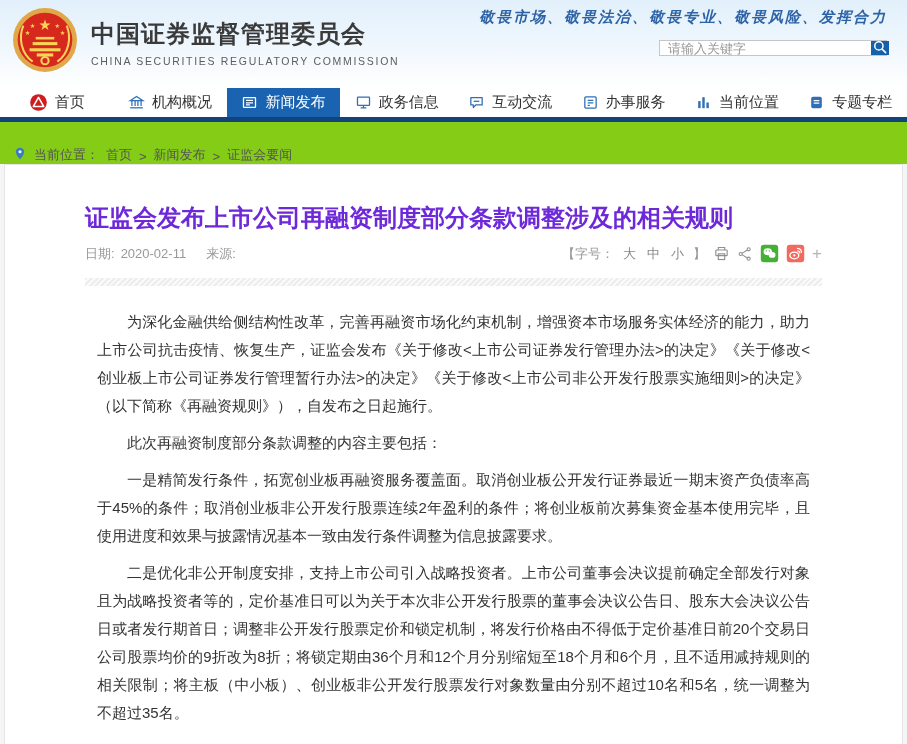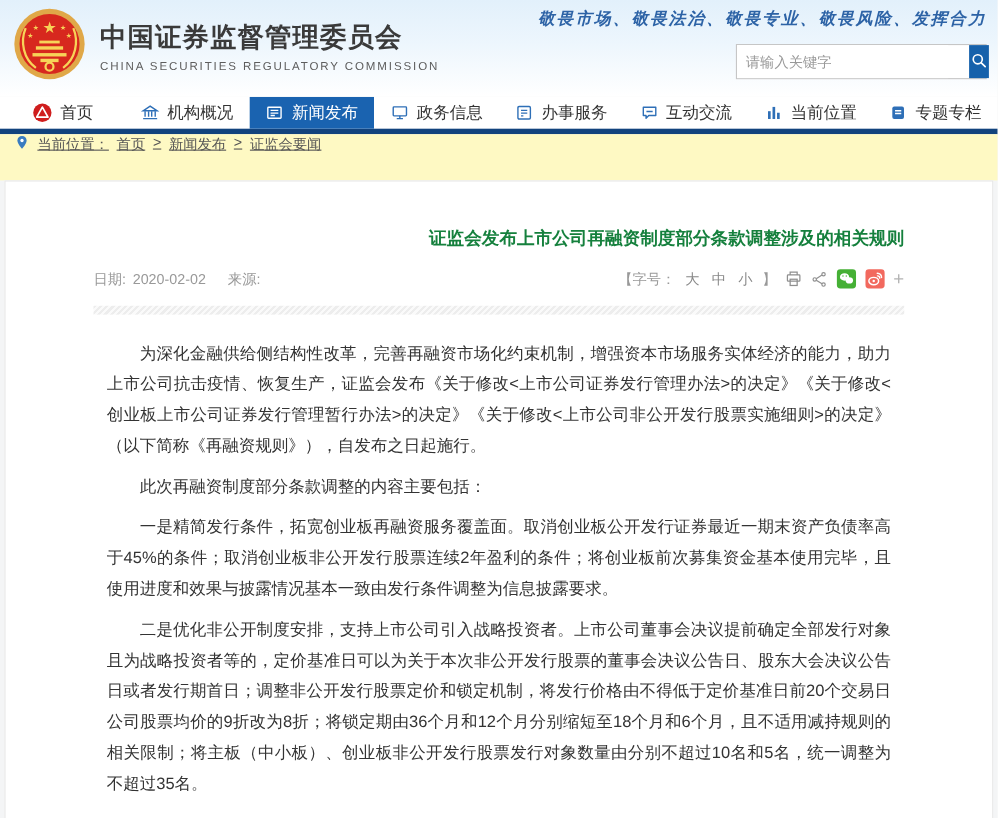--- a/index.html
+++ b/index.html
@@ -12,57 +12,57 @@
   }
 
   
   .site-header {
     height:88px; position:relative;
     background:linear-gradient(180deg,#e2f0fb 0%, #edf6fd 45%, #ffffff 100%);
   }
   .brand { position:absolute; left:12px; top:7px; display:flex; align-items:center; gap:13px; }
   .brand-text .brand-cn { font-size:24px; font-weight:bold; color:#3a3a3a; letter-spacing:1px; }
   .brand-text .brand-en { font-size:10.5px; color:#5d5d5d; letter-spacing:1.7px; margin-top:5px;text-align:right; }
-  .header-right { position:absolute; right:10px; top:8px; text-align:right; }
+  .header-right { position:absolute; right:20px; top:8px; text-align:right; }
   .slogan {
     color:#2d63a6; font-size:15px; font-weight:bold; font-style:italic;
     font-family:"DejaVu Serif", serif; letter-spacing:2px; white-space:nowrap;
   }
   .search-row { margin-top:13px; display:flex; justify-content:flex-end; }
-  .search-box { width:228px; height:32px; background:#fff; border:1px solid #c6c6c6; display:flex; align-items:stretch;gap:19px; }
+  .search-box { width:228px; height:16px; background:#fff; border:1px solid #c6c6c6; display:flex; align-items:stretch;gap:19px; }
   .search-input { flex:1; border:none; outline:none; padding:0 8px; font-size:13px; color:#333; font-family:inherit; }
   .search-input::placeholder { color:#999; }
   .search-btn { width:28px; border:none; background:#1661ab; cursor:pointer; display:flex; align-items:center; justify-content:center; padding:0; }
 
   
   .main-nav { height:34px; background:#fff; display:flex; border-bottom:5px solid #12437d; }
   .nav-item {
     flex:1; display:flex; align-items:center; justify-content:center; gap:7px;
     font-size:15px; color:#333; cursor:pointer; white-space:nowrap;
   }
   .nav-item.active { background:#1a63b0; color:#fff; }
   .nav-item svg { display:block; }
 
   
   .breadcrumb-bar {
-    height:42px; display:flex; align-items:flex-start; gap:7px;
-    padding-left:13px; font-size:13px; color:#555; background:#fef9c3;text-decoration:underline;
+    height:42px; display:flex; align-items:flex-end; gap:7px;
+    padding-left:13px; font-size:13px; color:#555; background:#84cc16;
   }
   .crumb { cursor:pointer; }
   .crumb-sep { color:#555; }
 
   
   .content-wrap { padding:0 4px; }
   .article-box {
     background:#fff; border:1px solid #e6e6e6;
     min-height:575px; padding:30px 80px 40px;
   }
   .article-title {
-    margin:10px 0 0; text-align:right;
-    font-size:16px; font-weight:bold; color:#15803d; line-height:26px;
+    margin:10px 0 0; text-align:left;
+    font-size:24px; font-weight:bold; color:#6d28d9; line-height:26px;
   }
   .meta-row {
     margin-top:13px; display:flex; justify-content:space-between; align-items:center;
     font-size:13px; color:#999;
   }
   .meta-left span { margin-right:6px; }
   .meta-left .src-label { margin-left:14px; }
   .meta-right { display:flex; align-items:center; gap:7px; color:#999;margin-left:42px; }
   .fs-opt { cursor:pointer; color:#888; padding:0 2px; }
   .meta-icon { display:flex; align-items:center; cursor:pointer; }
@@ -157,34 +157,34 @@
       <svg width="17" height="17" viewBox="0 0 24 24" fill="none" stroke="#2e6fb7" stroke-width="1.8">
         <rect x="3.5" y="4.5" width="17" height="11.5" rx="1"></rect>
           <path d="M12 16 V19.5 M8 19.5 H16"></path>
       </svg>
     </span>
     <span>政务信息</span>
   </div>
   <div class="nav-item">
     <span>
       <svg width="17" height="17" viewBox="0 0 24 24" fill="none" stroke="#2e6fb7" stroke-width="1.8">
+        <path d="M4 5 H20 V15.5 H11 L7.5 19 V15.5 H4 Z" stroke-linejoin="round"></path>
+          <path d="M8 10.3 H16"></path>
+      </svg>
+    </span>
+    <span>互动交流</span>
+  </div>
+  <div class="nav-item">
+    <span>
+      <svg width="17" height="17" viewBox="0 0 24 24" fill="none" stroke="#2e6fb7" stroke-width="1.8">
         <rect x="4" y="4" width="16" height="16" rx="1.5"></rect>
           <path d="M8 9 H16 M8 12.5 H16 M8 16 H11"></path>
       </svg>
     </span>
     <span>办事服务</span>
-  </div>
-  <div class="nav-item">
-    <span>
-      <svg width="17" height="17" viewBox="0 0 24 24" fill="none" stroke="#2e6fb7" stroke-width="1.8">
-        <path d="M4 5 H20 V15.5 H11 L7.5 19 V15.5 H4 Z" stroke-linejoin="round"></path>
-          <path d="M8 10.3 H16"></path>
-      </svg>
-    </span>
-    <span>互动交流</span>
   </div>
   <div class="nav-item">
     <span>
       <svg width="17" height="17" viewBox="0 0 24 24">
         <rect x="4.5" y="10" width="3.4" height="10" fill="#2e6fb7"></rect>
         <rect x="10.3" y="4.5" width="3.4" height="15.5" fill="#2e6fb7"></rect>
         <rect x="16.1" y="12" width="3.4" height="8" fill="#2e6fb7"></rect>
       </svg>
     </span>
     <span>当前位置</span>
@@ -214,21 +214,21 @@
   <span class="crumb-sep">&gt;</span>
   <span class="crumb">证监会要闻</span>
 </div>
 
 <main class="content-wrap">
   <article class="article-box">
     <h1 class="article-title">证监会发布上市公司再融资制度部分条款调整涉及的相关规则</h1>
 
     <div class="meta-row">
       <div class="meta-left">
-        <span>日期:</span><span>2020-02-02</span><span class="src-label">来源:</span>
+        <span>日期:</span><span>2020-02-11</span><span class="src-label">来源:</span>
       </div>
       <div class="meta-right">
         <span>【字号：</span>
         <span class="fs-opt">大</span>
         <span class="fs-opt">中</span>
         <span class="fs-opt">小</span>
         <span>】</span>
         <span class="meta-icon">
           <svg width="17" height="17" viewBox="0 0 24 24" fill="none" stroke="#8f8f8f" stroke-width="1.6">
             <path d="M7.5 7 V3.5 H16.5 V7"></path>

